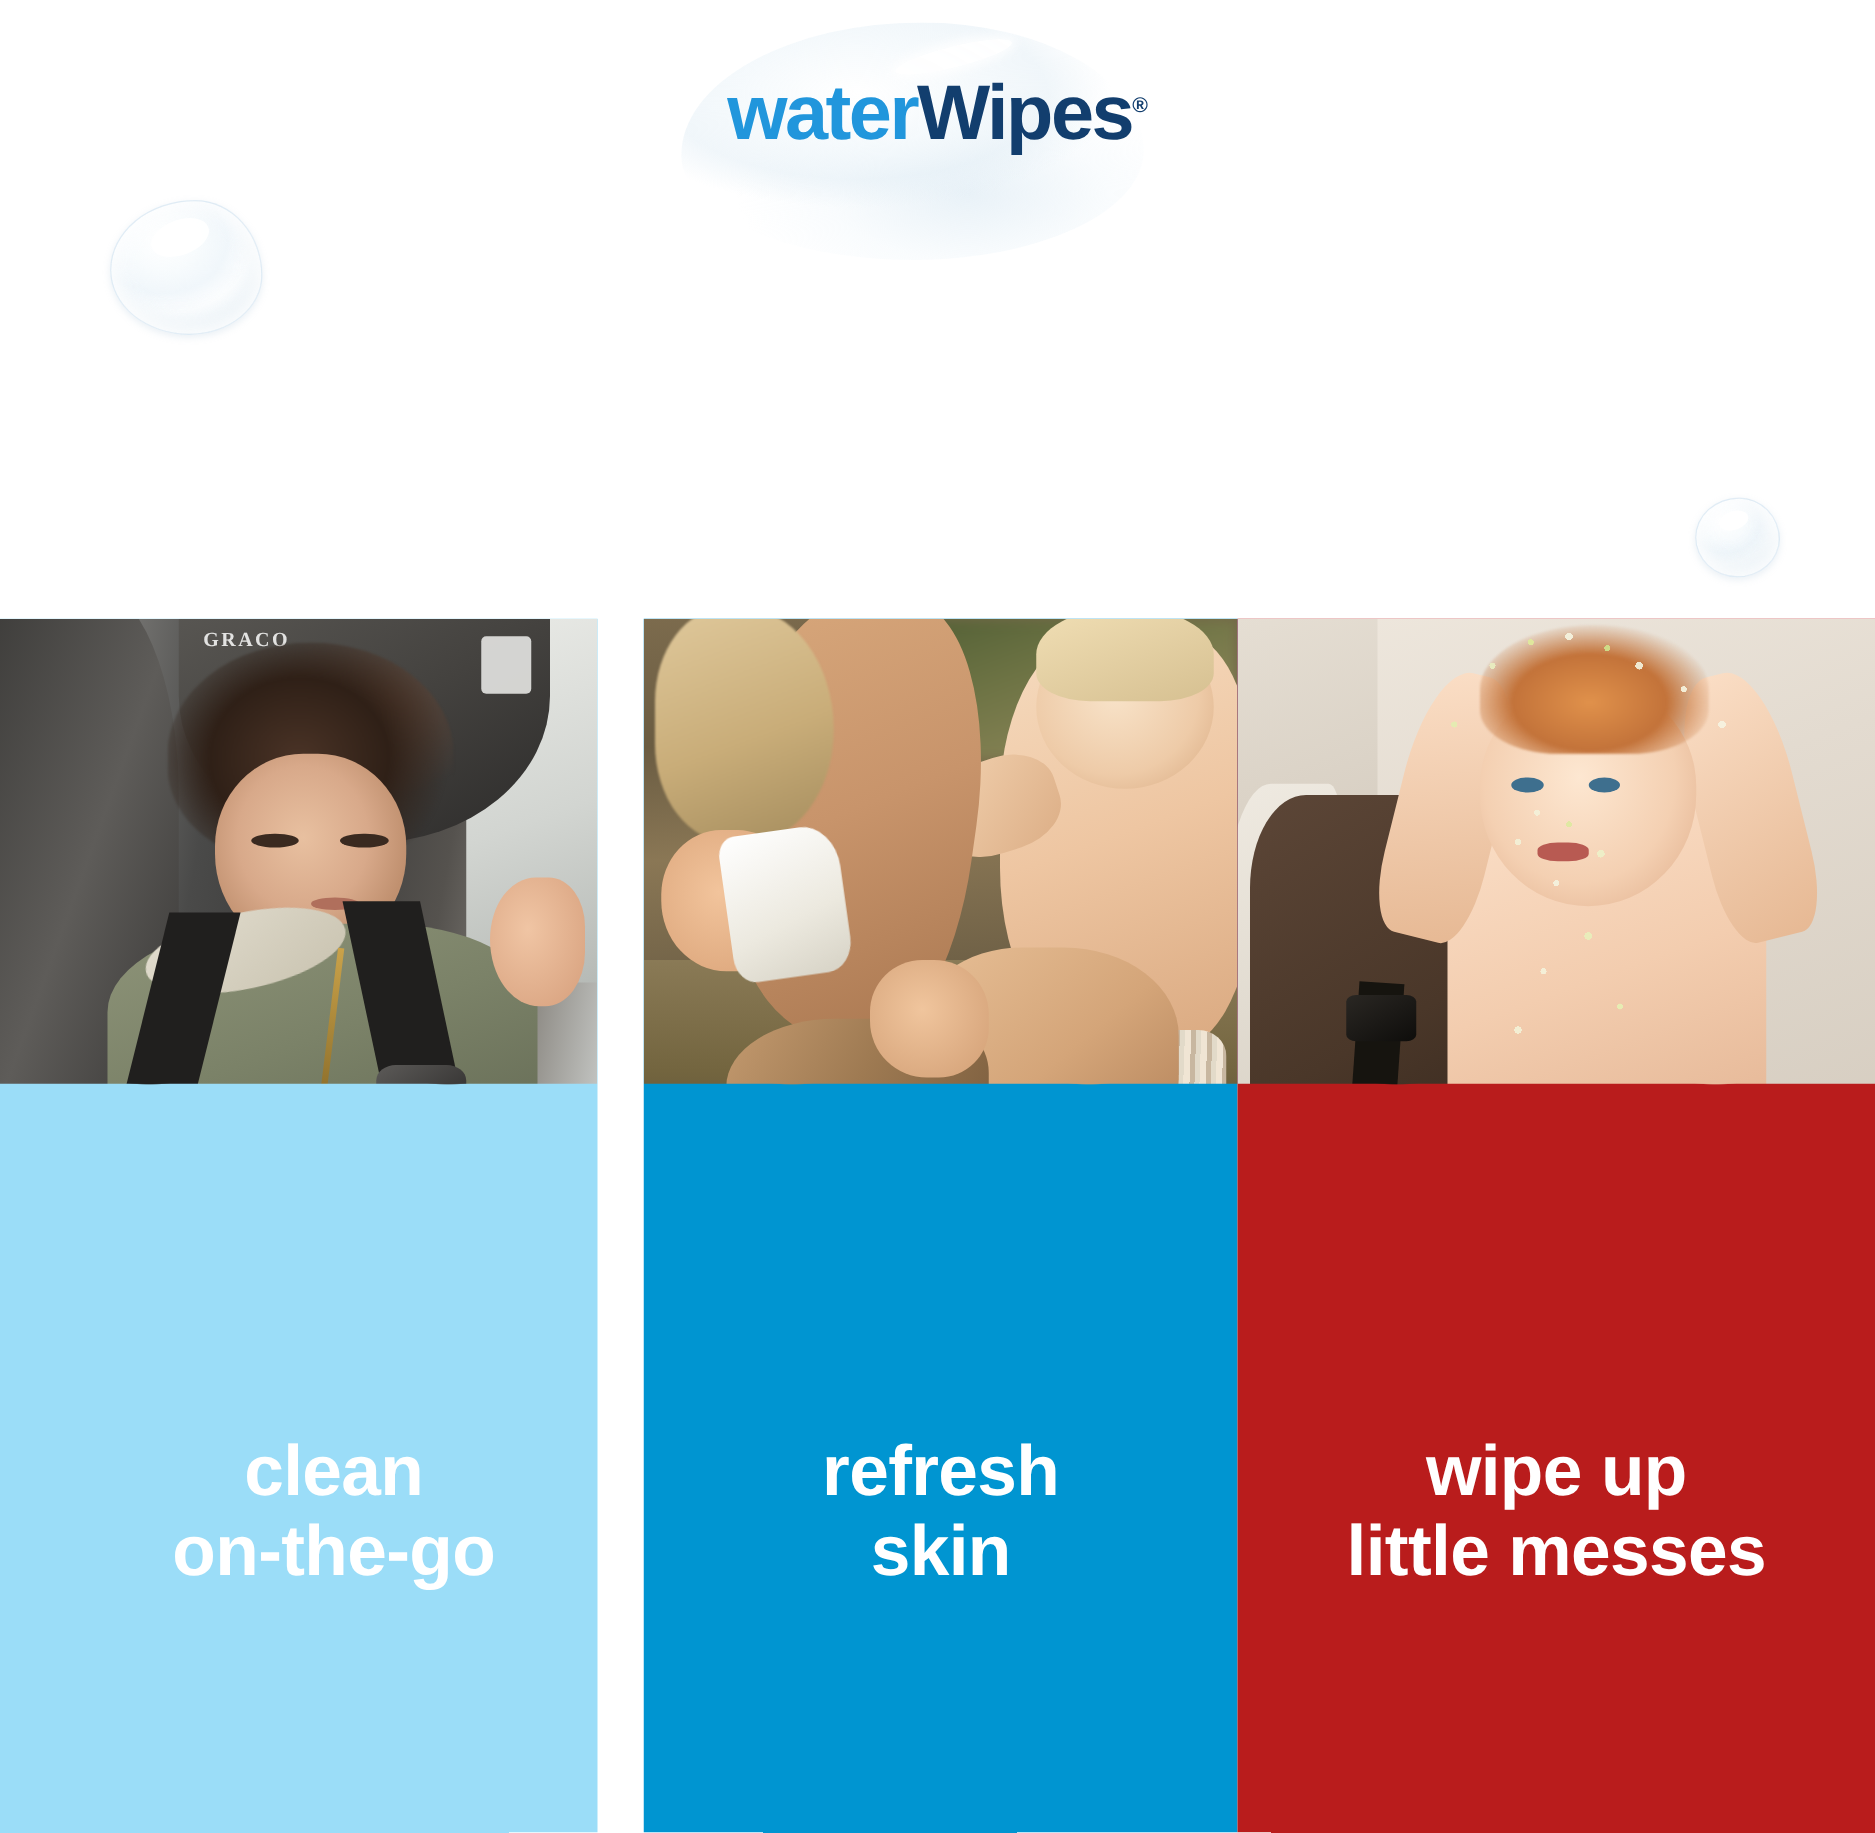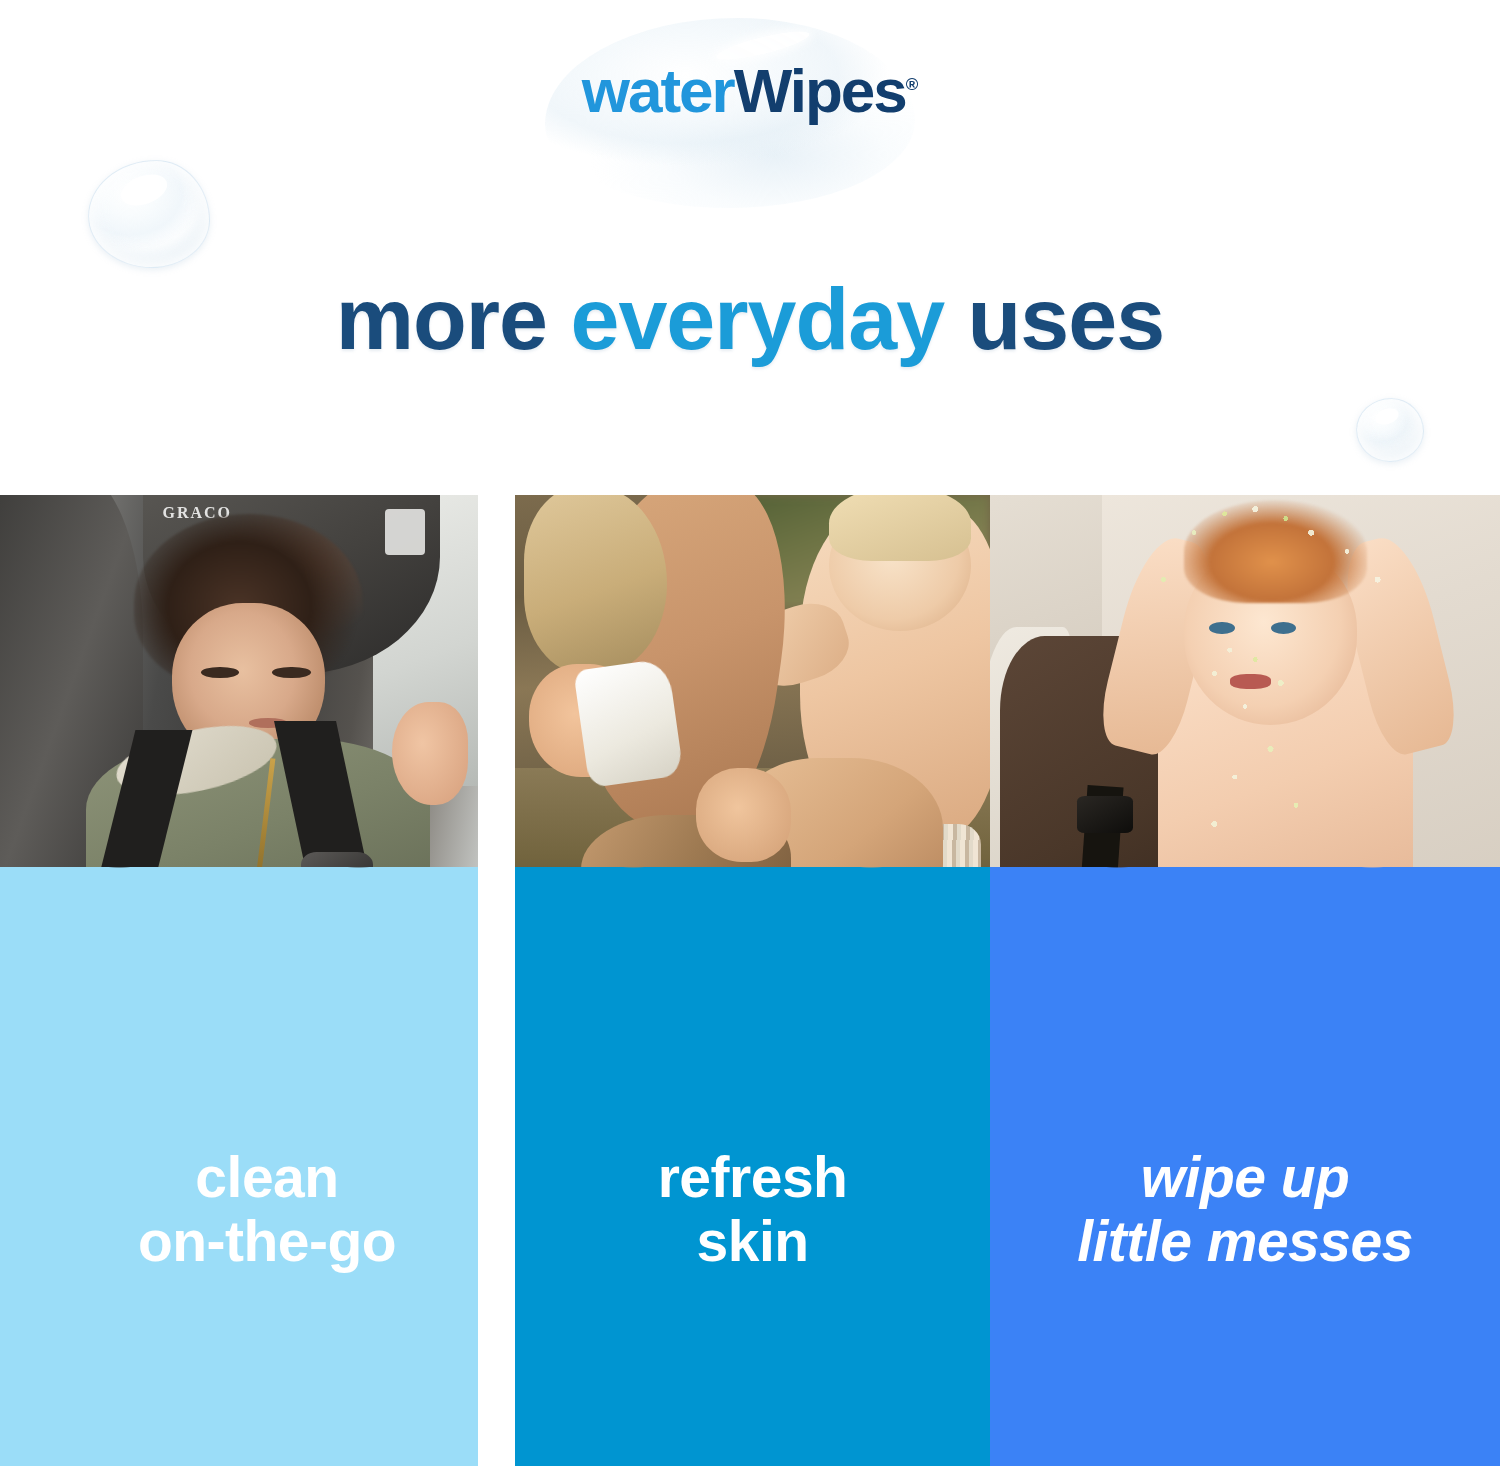--- a/index.html
+++ b/index.html
@@ -92,21 +92,21 @@
   .hl-light { color:#1B9CD8; }
 
   
   .panels {
     position:absolute; left:0; top:495px; width:1500px; height:971px;
     display:flex;
   }
   .panel { position:relative; height:971px; overflow:hidden; }
   .panel-1 { width:494px; background:#9BDDF8; }
   .panel-2 { width:491px; background:#0095D1;margin-left:37px; }
-  .panel-3 { width:527px; background:#3b82f6;font-style:italic; }
+  .panel-3 { width:527px; background:#b91c1c; }
 
   
   .photo {
     position:absolute; left:0; top:0; width:100%; height:470px;
     overflow:hidden;
     -webkit-mask-image:
       radial-gradient(circle 118px at 25% 255px, #000 0 99%, transparent 100%),
       radial-gradient(circle 118px at 75% 255px, #000 0 99%, transparent 100%),
       linear-gradient(#000,#000);
     -webkit-mask-size:100% 100%,100% 100%,100% 372px;
@@ -424,23 +424,20 @@
   <div class="logo-wrap">
     <div class="logo-blob"></div>
     <div class="logo-text">
       <span class="logo-water">water</span><span class="logo-wipes">Wipes</span><span class="logo-reg">®</span>
     </div>
   </div>
 
   <div class="drop drop-large"></div>
   <div class="drop drop-small"></div>
 
-  <div class="headline">
-    <span class="hl-dark">more </span><span class="hl-light">everyday</span><span class="hl-dark"> uses</span>
-  </div>
 
 </div>
 
 <div class="panels">
 
   <div class="panel panel-1">
     <div class="photo">
       <div class="photo-inner">
         <div class="p1-bg"></div>
         <div class="p1-win"></div>

